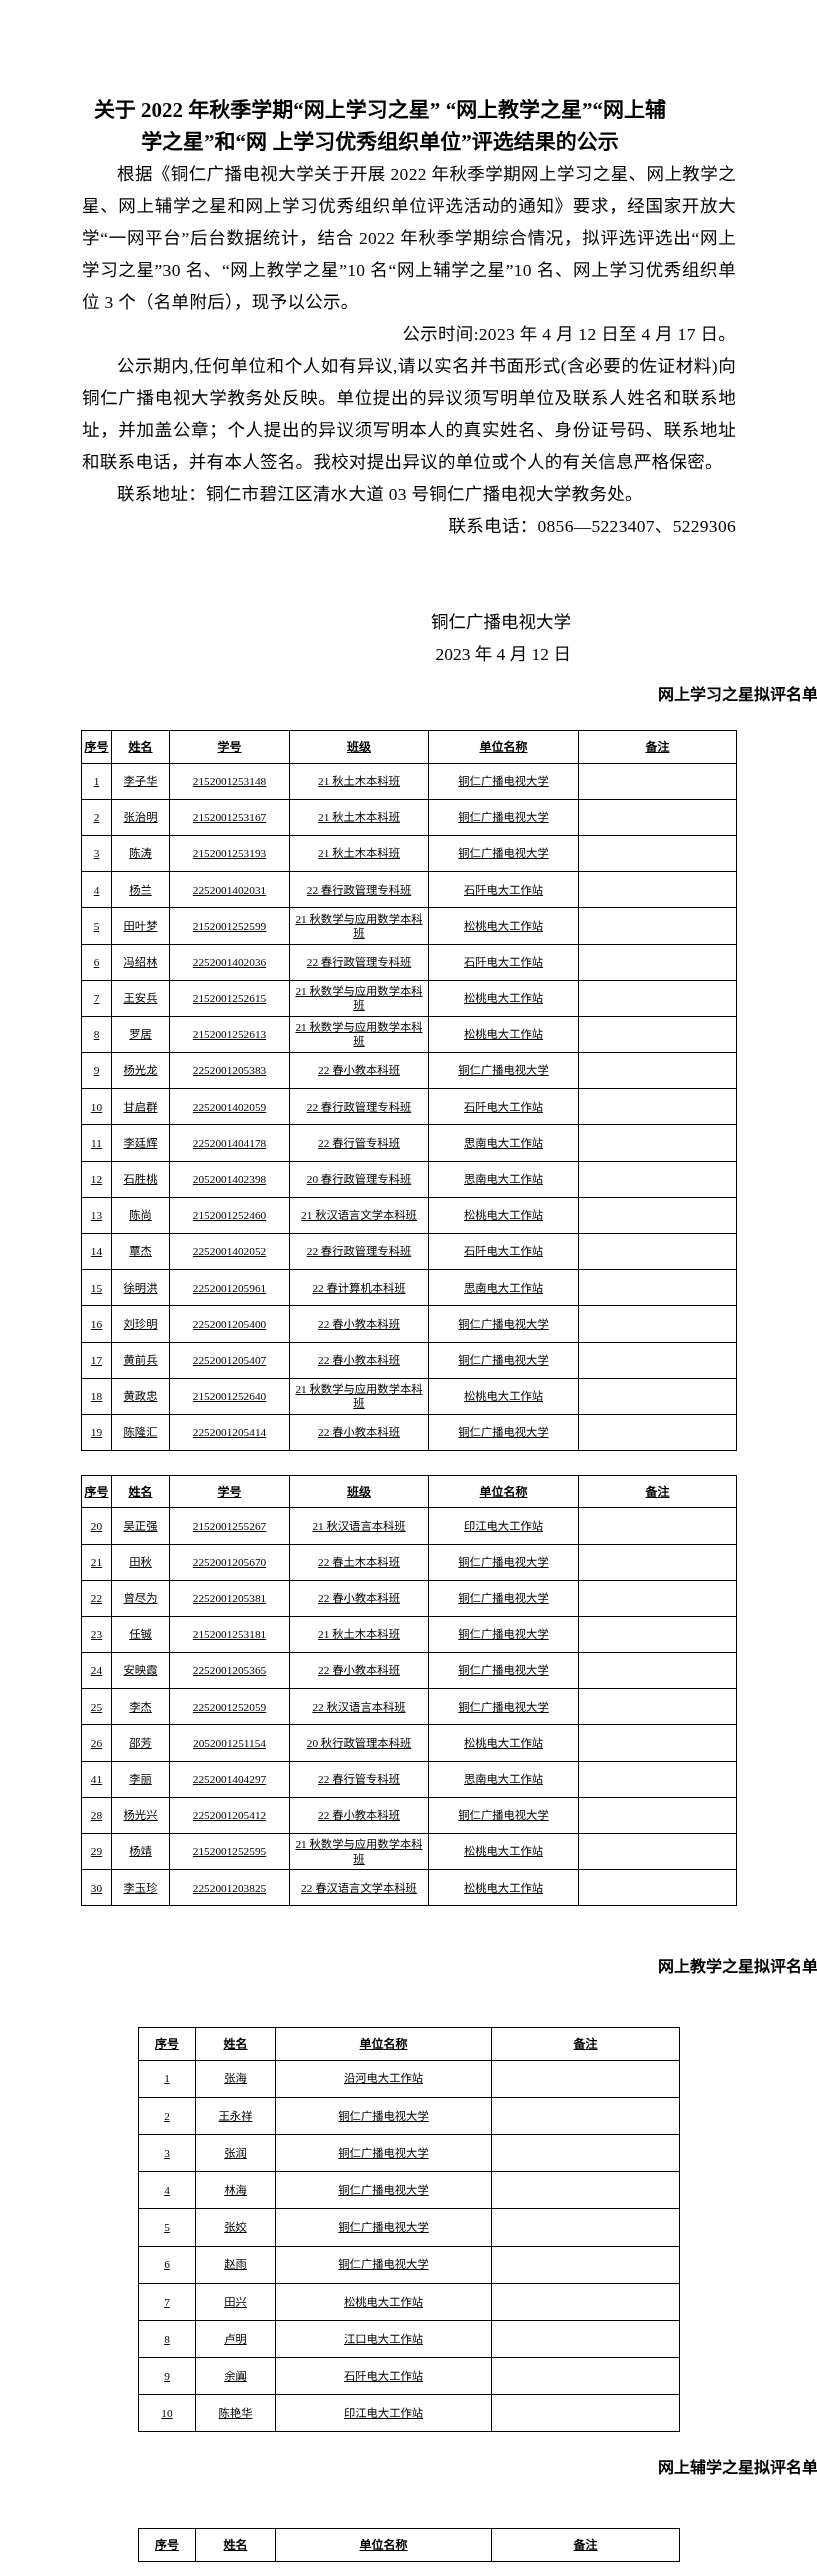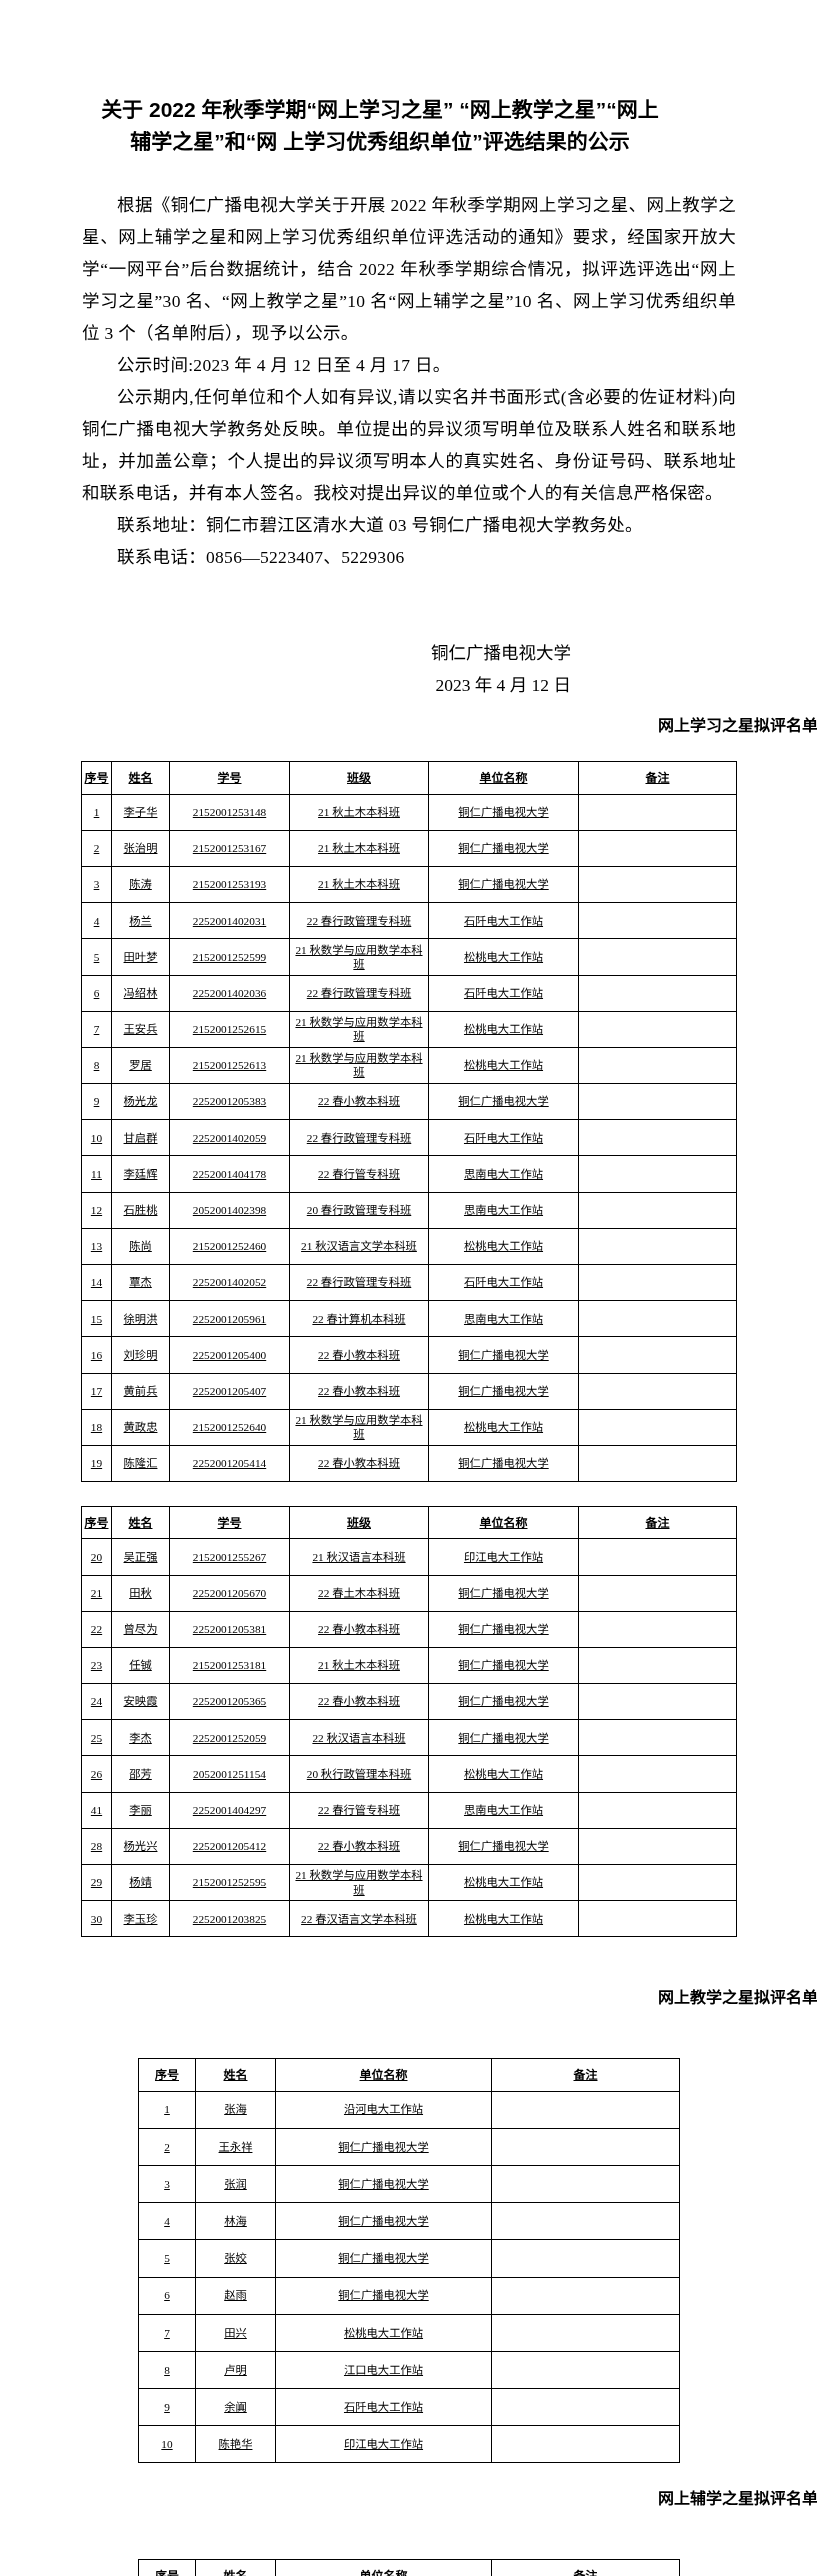--- a/index.html
+++ b/index.html
@@ -19,42 +19,41 @@
     width: 818px;
     min-height: 4029px;
     box-sizing: border-box;
     padding: 0 0 20.6px 0;
     position: relative;
     background: #fff;
   }
   .doc-title {
     margin: 0;
     padding: 94px 149px 0 91px;
-    font-family: Liberation Sans, sans-serif;
+    font-family: Liberation Serif, serif;
     font-weight: bold;
     font-size: 21px;
     line-height: 32px;
     text-align: center;
     letter-spacing: 0px;
   }
   .body-block {
     padding: 0 82px 0 82px;
-    margin-top: 31px;
   }
   p.body-para {
     margin: 0 0 0 0;
     font-size: 17.5px;
     line-height: 32px;
     text-indent: 35px;
     text-align: justify;
     text-justify: inter-ideograph;
     letter-spacing: 0.3px;
   }
   p.body-para.tight {
-    text-align: left;
+    text-align: right;
   }
   .signature {
     margin-top: 64px;
     padding-right: 165px;
     text-align: right;
     font-size: 17.5px;
     line-height: 32px;
   }
   .sig-line { display: block; }
   .section-heading {

